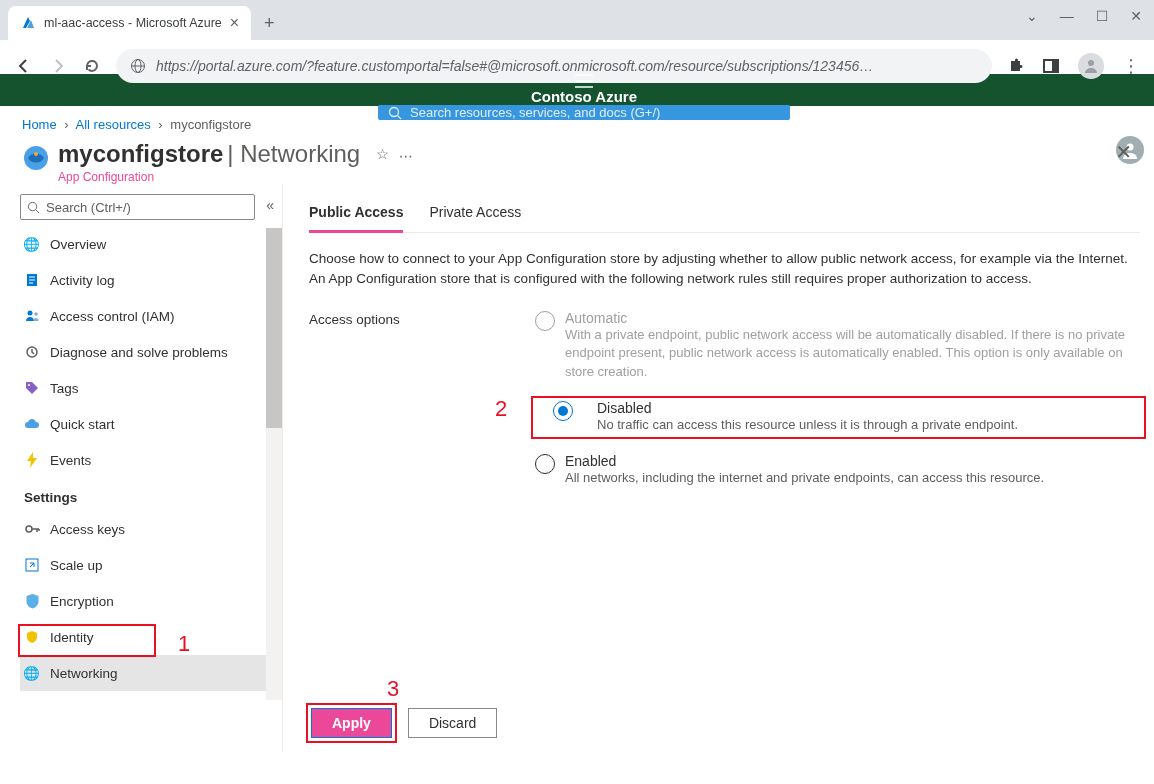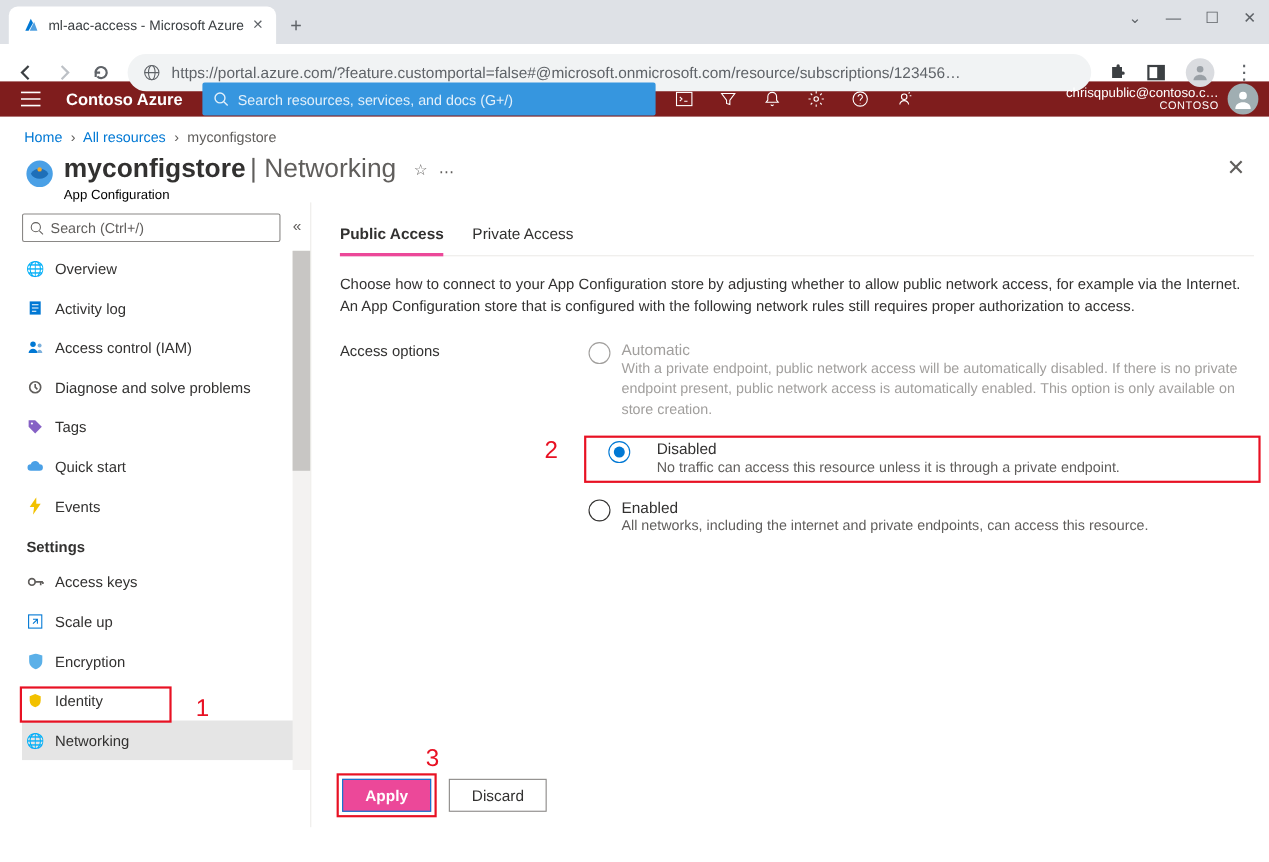--- a/index.html
+++ b/index.html
@@ -7,47 +7,47 @@
 
   
   .browser-chrome { height: 74px; background: #dee1e6; border-bottom: 1px solid #c5c8cc; }
   .tab-bar { height: 40px; display: flex; align-items: flex-end; padding-left: 8px; gap: 4px; }
   .tab { background: #fff; border-radius: 8px 8px 0 0; height: 34px; display: flex; align-items: center; padding: 0 12px; min-width: 240px; gap: 8px; font-size: 12.5px; color: #3c4043; }
   .tab-close { margin-left: auto; font-size: 16px; color: #5f6368; cursor: pointer; }
   .new-tab-btn { width: 28px; height: 28px; display: flex; align-items: center; justify-content: center; font-size: 18px; color: #5f6368; margin-bottom: 3px; }
   .window-controls { position: absolute; top: 8px; right: 12px; display: flex; gap: 22px; color: #5f6368; }
   .addr-bar { height: 51px; background: #fff; display: flex; align-items: center; padding: 0 14px; gap: 14px; }
   .nav-btn { width: 20px; color: #5f6368; display:flex; justify-content:center; }
-  .url-box { flex: 1; height: 34px; background: #f1f3f4; border-radius: 17px; display: flex; align-items: center; padding: 0 14px; gap: 10px; color: #5f6368; font-size: 14px; }
+  .url-box { flex: 1; height: 34px; background: #f1f3f4; border-radius: 17px; display: flex; align-items: center; padding: 0 14px; gap: 10px; color: #5f6368; font-size: 14px; font-style: italic; }
   .chrome-icons { display:flex; gap:18px; color:#5f6368; align-items:center; }
   .chrome-avatar { width:26px; height:26px; border-radius:50%; background:#dadce0; display:flex; align-items:center; justify-content:center; }
 
   
-  .az-header { height: 32px; background: #7f1d1d; display: flex; align-items: center; padding: 0 0 0 14px; color: #fff; }
+  .az-header { height: 32px; background: #14532d; display: flex; align-items: center; padding: 0 0 0 14px; color: #fff; flex-direction: column; }
   .hamburger { width: 28px; display:flex; justify-content:center; }
   .brand { font-size: 15px; font-weight: 600; margin-left: 18px; margin-right: 18px; }
   .az-search { background: #3696df; height: 30px; width: 412px; border-radius: 2px; display: flex; align-items: center; padding: 0 10px; gap: 8px; color: #e1effa; font-size: 13px; }
   .az-icons { display: flex; gap: 24px; margin-left: 18px; align-items:center; }
   .az-icons svg { width:16px; height:16px; }
   .az-user { margin-left: auto; display: flex; align-items: center; gap: 8px; padding: 0 10px; height:41px; }
   .az-user-text { text-align: right; font-size: 12px; line-height: 1.2; }
   .tenant { font-size: 10px; letter-spacing: 0.5px; }
   .az-avatar { width: 28px; height: 28px; border-radius: 50%; background: #a0aeb2; display:flex; align-items:center; justify-content:center; }
 
   
   .breadcrumb { padding: 11px 22px 4px; font-size: 13px; }
   .breadcrumb a { color: #0078d4; text-decoration: none; }
   .crumb-sep { color: #605e5c; margin: 0 4px; }
 
   
   .blade-header { display: flex; align-items: flex-start; padding: 4px 22px 0; }
   .blade-icon { width: 28px; height: 28px; margin-top:4px; margin-right:8px; }
   .blade-title { font-size: 24px; font-weight: 600; }
   .blade-sub-title { font-size: 24px; font-weight: 300; color: #605e5c; }
-  .blade-subtype { font-size: 12px; color: #000000; margin-top: 2px; }
+  .blade-subtype { font-size: 12px; color: #ec4899; margin-top: 2px; }
   .star-btn { margin-left: 16px; margin-top:6px; color:#605e5c; }
   .close-blade { margin-left: auto; font-size: 20px; color:#605e5c; cursor:pointer; }
 
   
   .content { display: flex; height: calc(784px - 91px - 41px - 30px - 54px); }
   .sidebar { width: 283px; border-right: 1px solid #edebe9; padding: 10px 0 0 20px; position:relative; }
   .side-search { width: 235px; height: 26px; border: 1px solid #8a8886; border-radius:2px; display:flex; align-items:center; padding:0 6px; gap:6px; font-size:13px; color:#605e5c; }
   .collapse-btn { position:absolute; top:13px; right:8px; color:#605e5c; }
   .side-list { margin-top: 6px; height: 470px; overflow:hidden; }
   .side-item { display:flex; align-items:center; gap:10px; height:36px; padding-left:4px; cursor:pointer; font-size:13.5px; }

